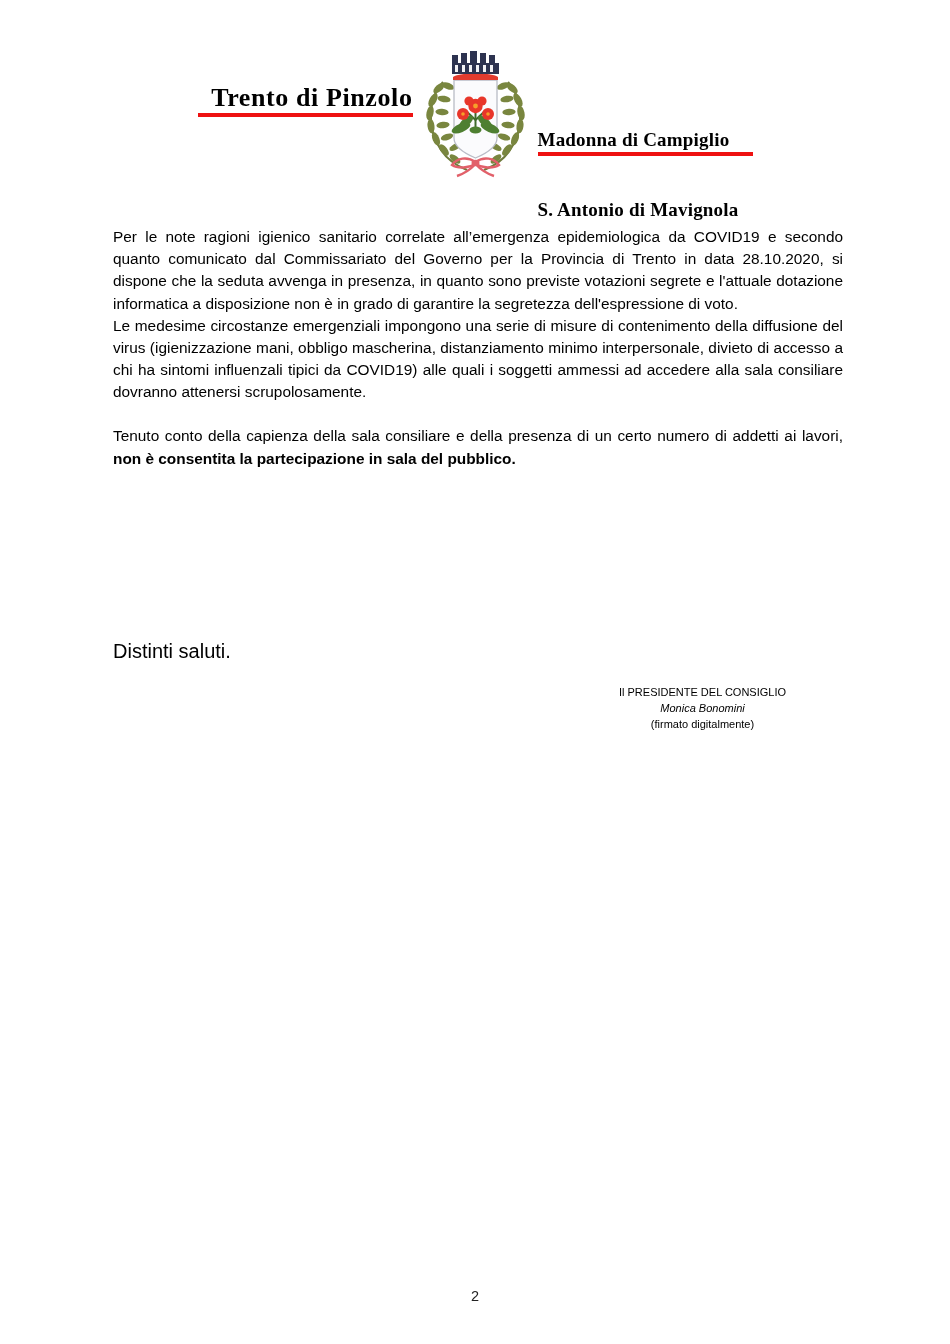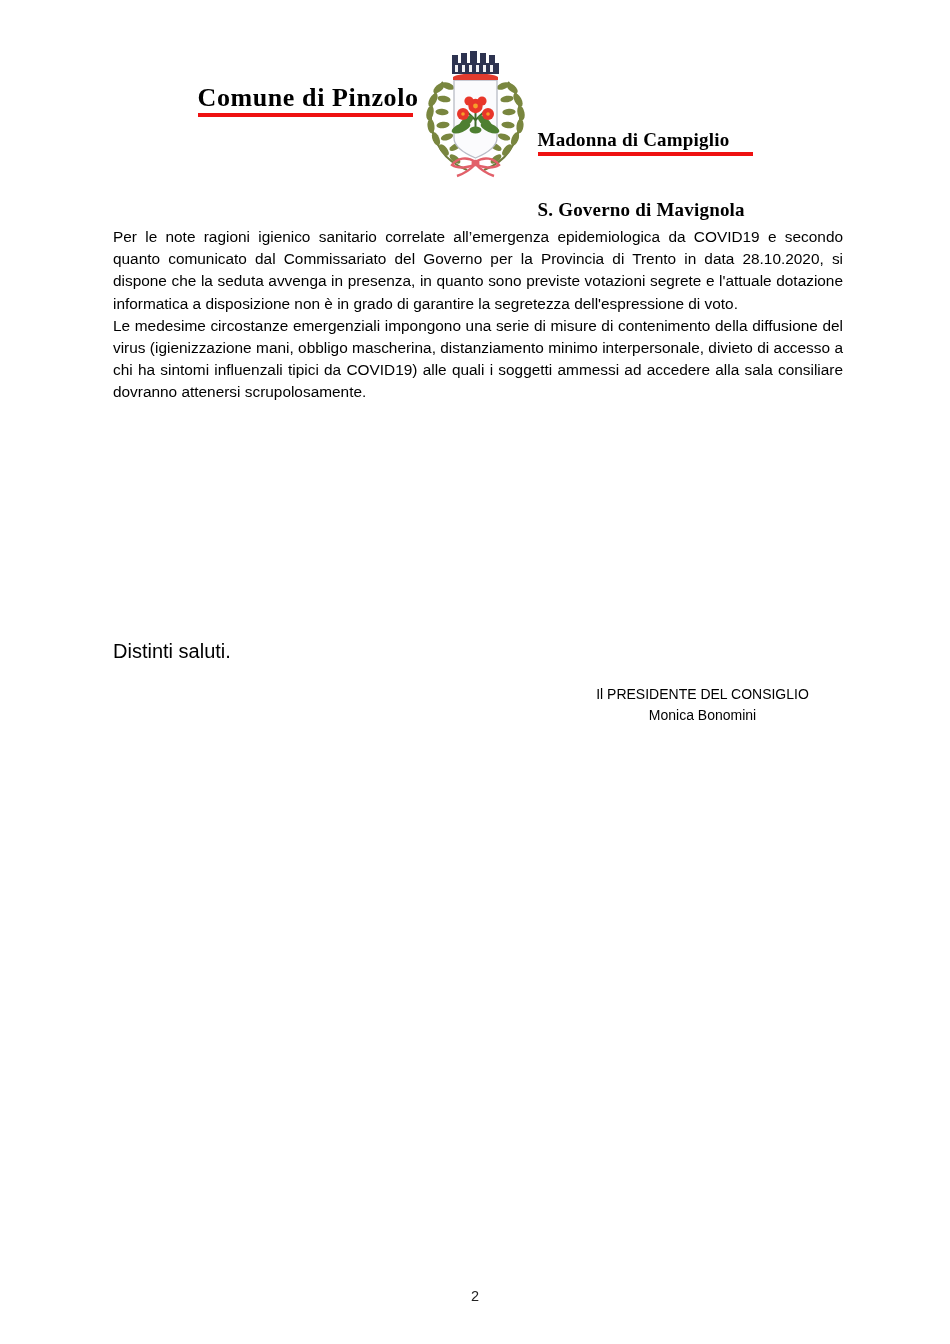--- a/index.html
+++ b/index.html
@@ -102,43 +102,43 @@
     line-height: 1.44;
   }
 
   
   .signature {
     position: absolute;
     left: 560px;
     top: 684px;
     width: 285px;
     text-align: center;
-    font-size: 14px;
+    font-size: 11px;
     line-height: 1.47;
   }
-  .sig-name { }
+  .sig-name { font-style: italic; }
 
   
   .page-number {
     position: absolute;
     left: 0;
     top: 1288px;
     width: 950px;
     text-align: center;
     font-size: 14.5px;
     color: #222;
   }
 </style>
 </head>
 <body>
 
 <div class="letterhead">
 
   <div class="lh-left">
-    <div class="lh-title">Comune di Pinzolo</div>
+    <div class="lh-title">Trento di Pinzolo</div>
     <div class="rule-red"></div>
   </div>
 
   <div class="lh-crest">
     <svg viewBox="0 0 125 135" xmlns="http://www.w3.org/2000/svg">
 
       <g stroke="#6f7b3c" stroke-width="2.2" fill="none">
         <path d="M30 36 C15 52, 13 82, 28 104 C34 113, 44 120, 54 124"></path>
       </g>
       <g fill="#79863f">
@@ -231,39 +231,41 @@
         <path d="M62.5 118 C57 124, 50 128, 44 130"></path>
         <path d="M62.5 118 C68 124, 75 128, 81 130"></path>
       </g>
       <ellipse cx="62.5" cy="117" rx="4" ry="3.2" fill="#e2606a"></ellipse>
     </svg>
   </div>
 
   <div class="lh-right">
     <div class="lh-sub">Madonna di Campiglio</div>
     <div class="rule-red"></div>
-    <div class="lh-sub">S. Governo di Mavignola</div>
+    <div class="lh-sub">S. Antonio di Mavignola</div>
   </div>
 
 </div>
 
 <div class="page-body">
 
   <p class="para tight">Per le note ragioni igienico sanitario correlate all’emergenza epidemiologica da COVID19 e secondo quanto comunicato dal Commissariato del Governo per la Provincia di Trento in data 28.10.2020, si dispone che la seduta avvenga in presenza, in quanto sono previste votazioni segrete e l'attuale dotazione informatica a disposizione non è in grado di garantire la segretezza dell'espressione di voto.</p>
 
   <p class="para tight">Le medesime circostanze emergenziali impongono una serie di misure di contenimento della diffusione del virus (igienizzazione mani, obbligo mascherina, distanziamento minimo interpersonale, divieto di accesso a chi ha sintomi influenzali tipici da COVID19) alle quali i soggetti ammessi ad accedere alla sala consiliare dovranno attenersi scrupolosamente.</p>
 
   <div class="gap-md"></div>
 
+  <p class="para tight"><span>Tenuto conto della capienza della sala consiliare e della presenza di un certo numero di addetti ai lavori, </span><span class="bold-run">non è consentita la partecipazione in sala del pubblico.</span></p>
 
   <div class="gap-md"></div>
 
 
 </div>
 
 <div class="closing">Distinti saluti.</div>
 
 <div class="signature">
   <div>Il PRESIDENTE DEL CONSIGLIO</div>
   <div class="sig-name">Monica Bonomini</div>
+  <div>(firmato digitalmente)</div>
 </div>
 
 <div class="page-number">2</div>
 
 </body></html>

